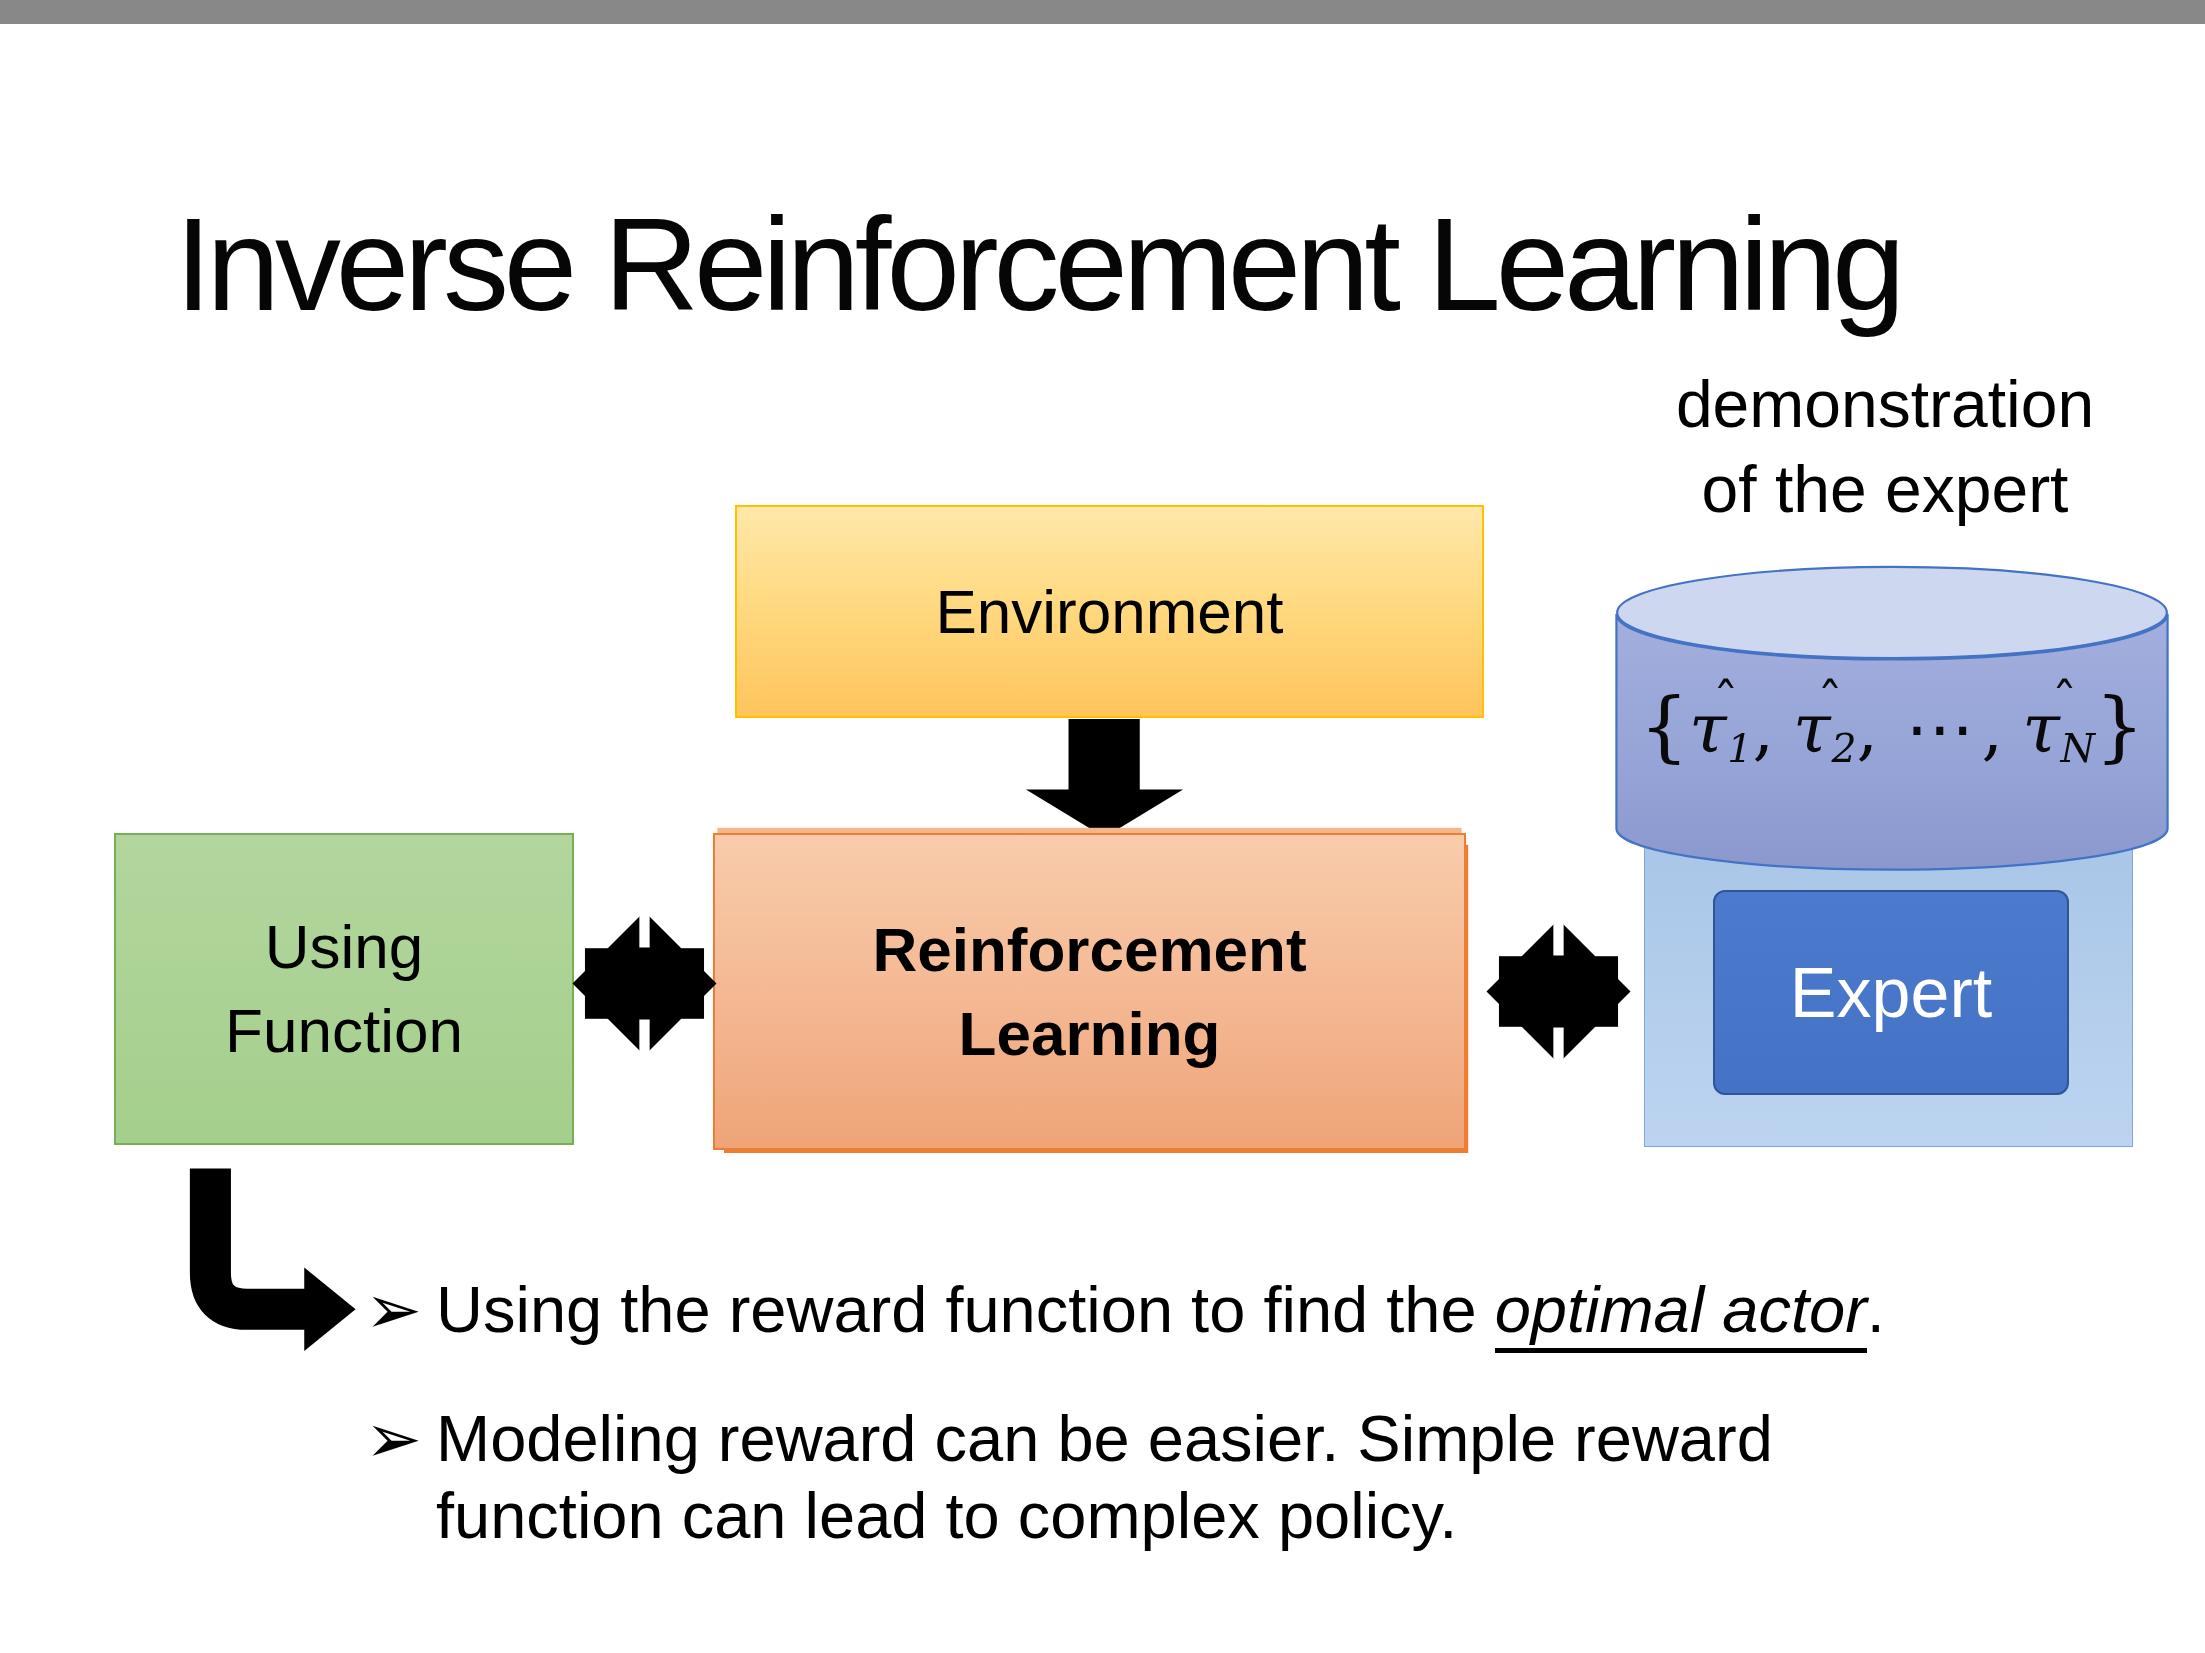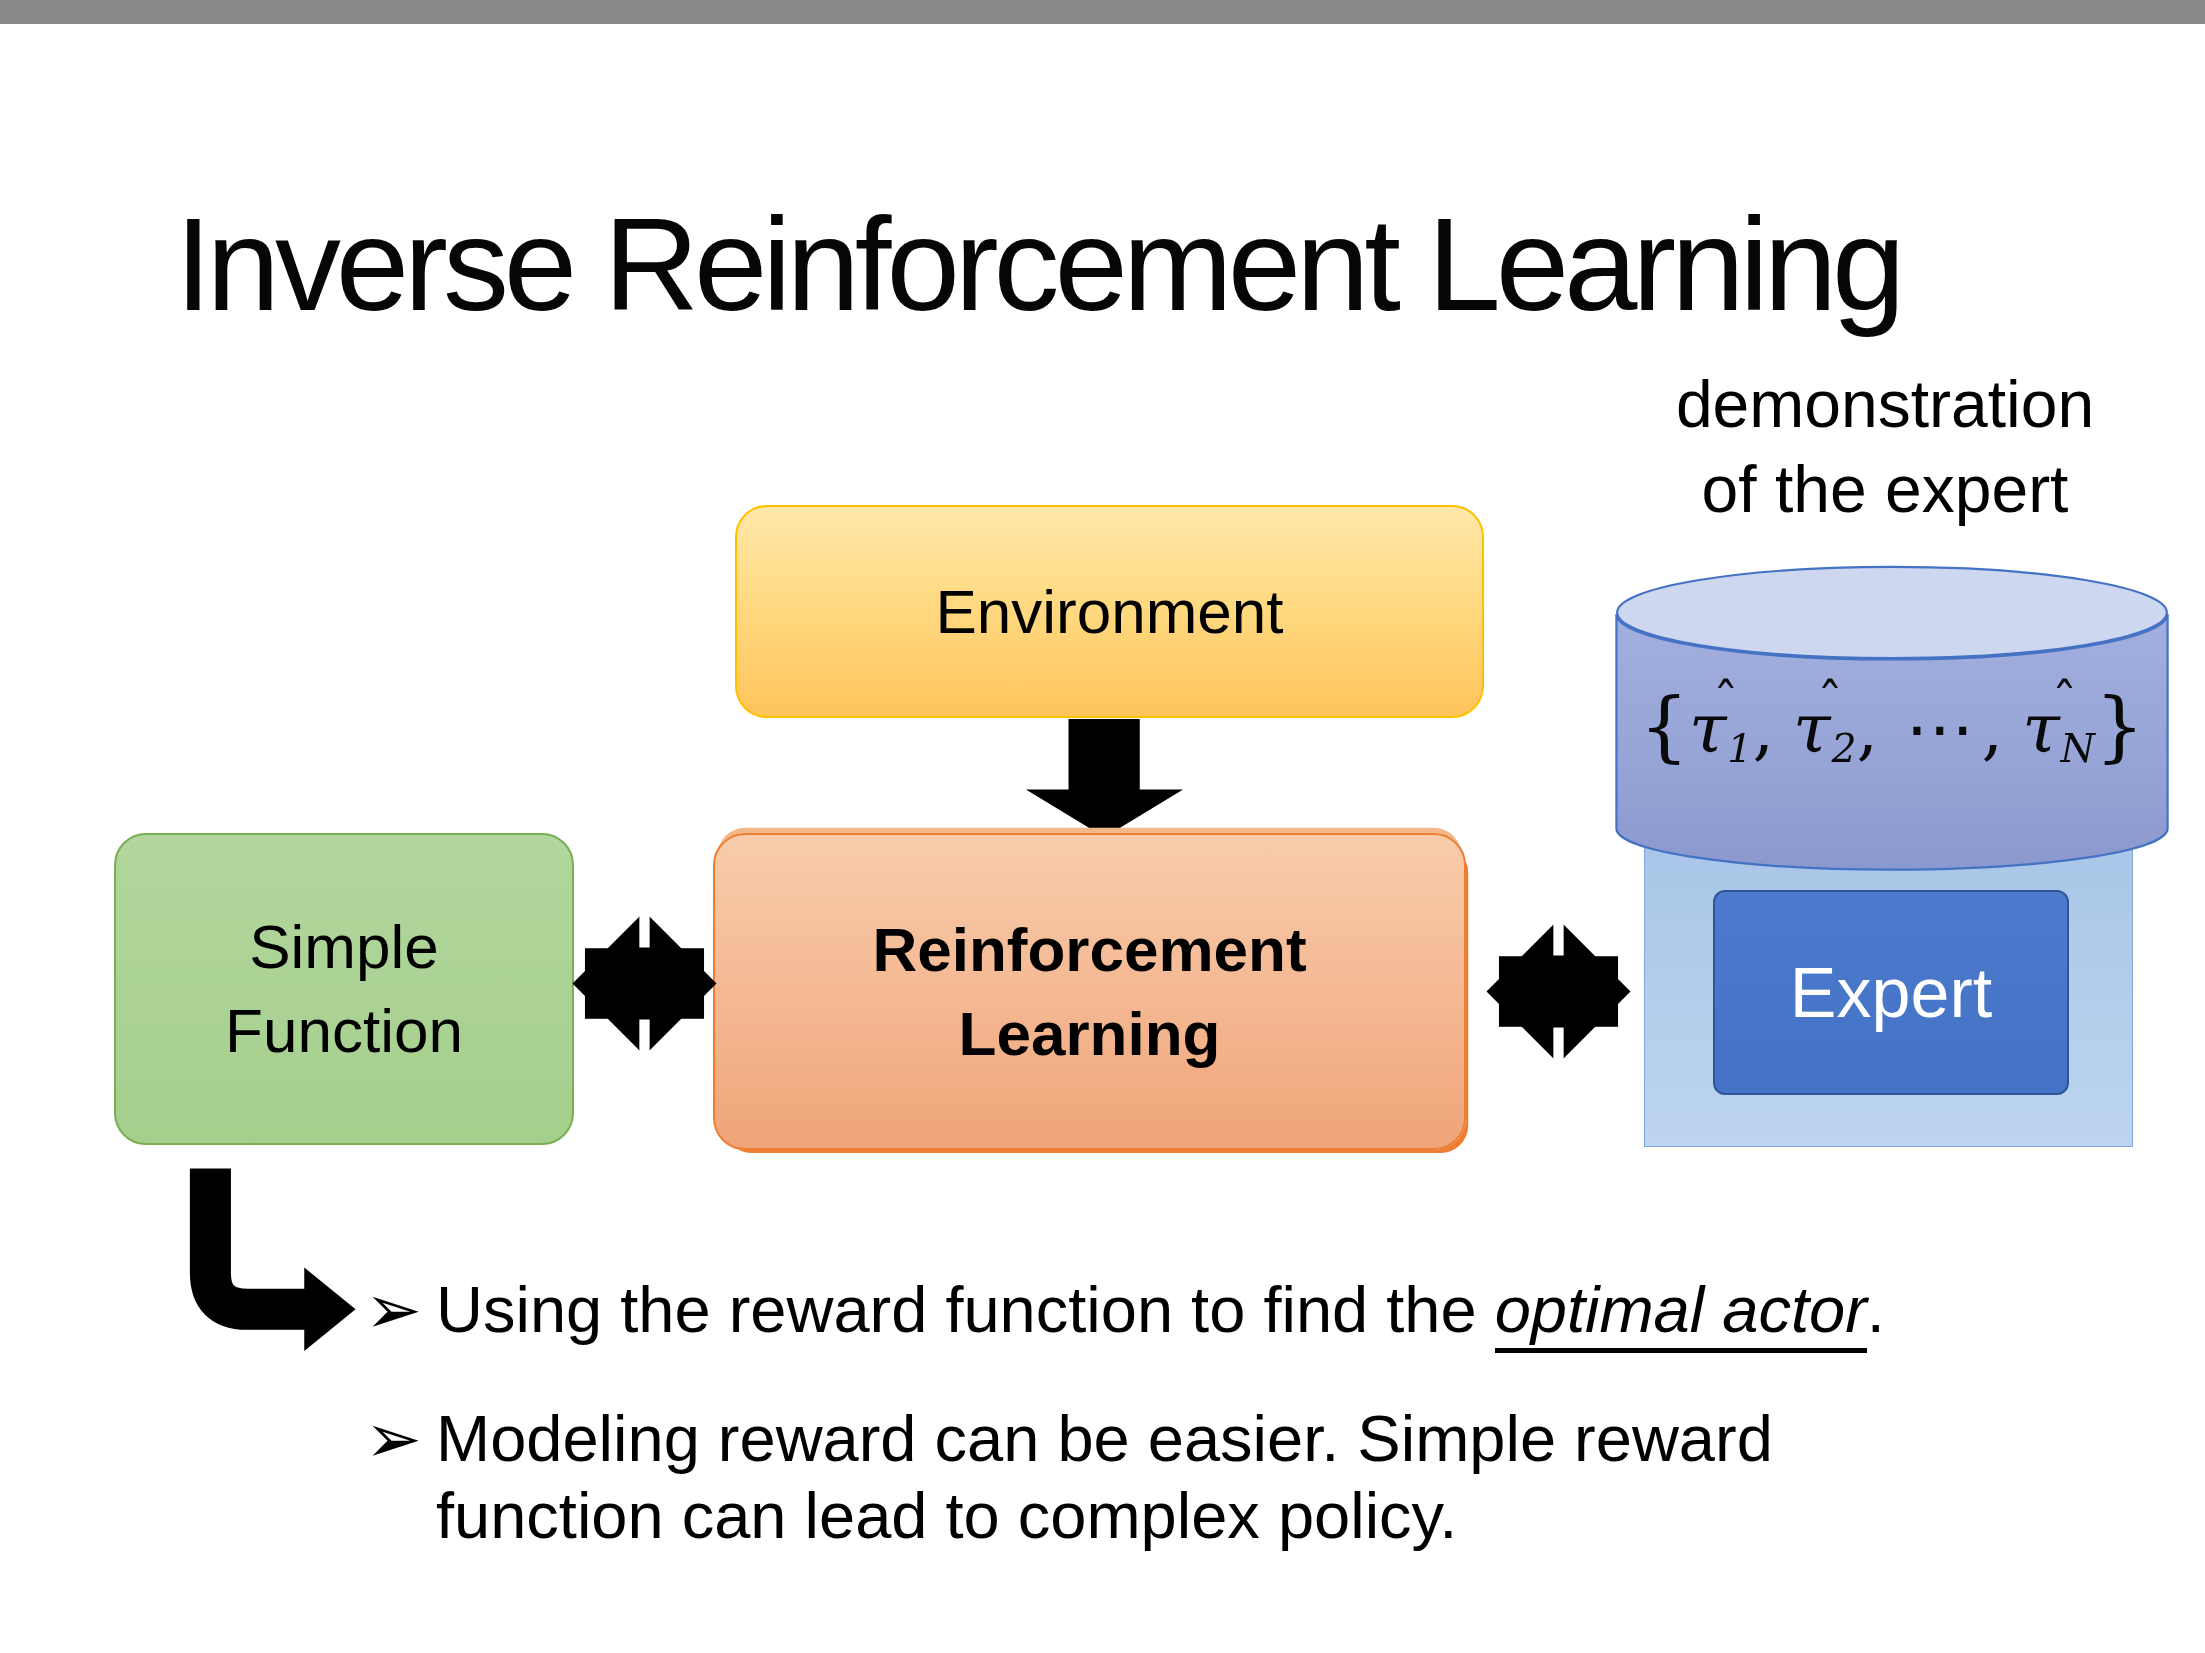--- a/index.html
+++ b/index.html
@@ -19,21 +19,21 @@
 
   
   #demo-label{
     left:1580px; top:338px; width:610px; text-align:center;
     font-size:66px; line-height:85px;
   }
 
   
   .dbox{
     display:flex; align-items:center; justify-content:center; text-align:center;
-    font-size:62px; line-height:84px;border-radius:32px;
+    font-size:62px; line-height:84px;
   }
   #env-box{
     left:735px; top:481px; width:745px; height:209px;
     background:linear-gradient(180deg,#FFE8AA 0%,#FFDA82 45%,#FFC45C 100%);
     border:2.9px solid #FFC000;
   }
   #reward-box{
     left:114px; top:809px; width:456px; height:308px;
     background:linear-gradient(180deg,#B2D69D 0%,#A5CF8D 100%);
     border:2.2px solid #79AF54;
@@ -98,21 +98,21 @@
   <div class="abs dbox" id="env-box">
     <span>Environment</span>
   </div>
 
   <svg class="abs" id="down-arrow" style="left:1025px; top:695px;" width="159" height="119" viewBox="0 0 216 162">
     <rect x="59" y="0" width="97" height="98" fill="#000"></rect>
     <polygon points="1,96 215,96 108,161" fill="#000"></polygon>
   </svg>
 
   <div class="abs dbox preline" id="reward-box">
-    <span class="preline">Simple
+    <span class="preline">Using
 Function</span>
   </div>
 
   <div class="abs dbox preline" id="rl-box">
     <span class="preline">Reinforcement
 Learning</span>
   </div>
 
   <svg class="abs" style="left:571px; top:886px;" width="147" height="147" viewBox="0 0 200 200">
     <polygon points="100,2 198,100 100,198 2,100" fill="#000"></polygon>

